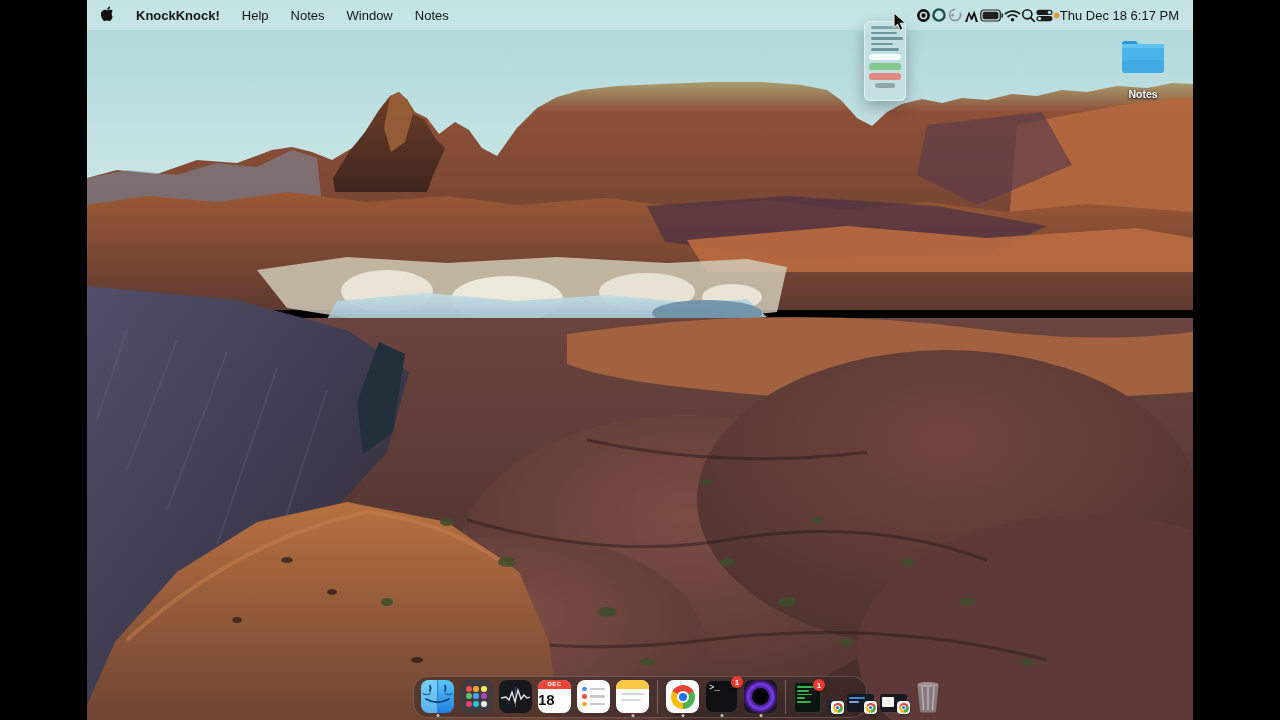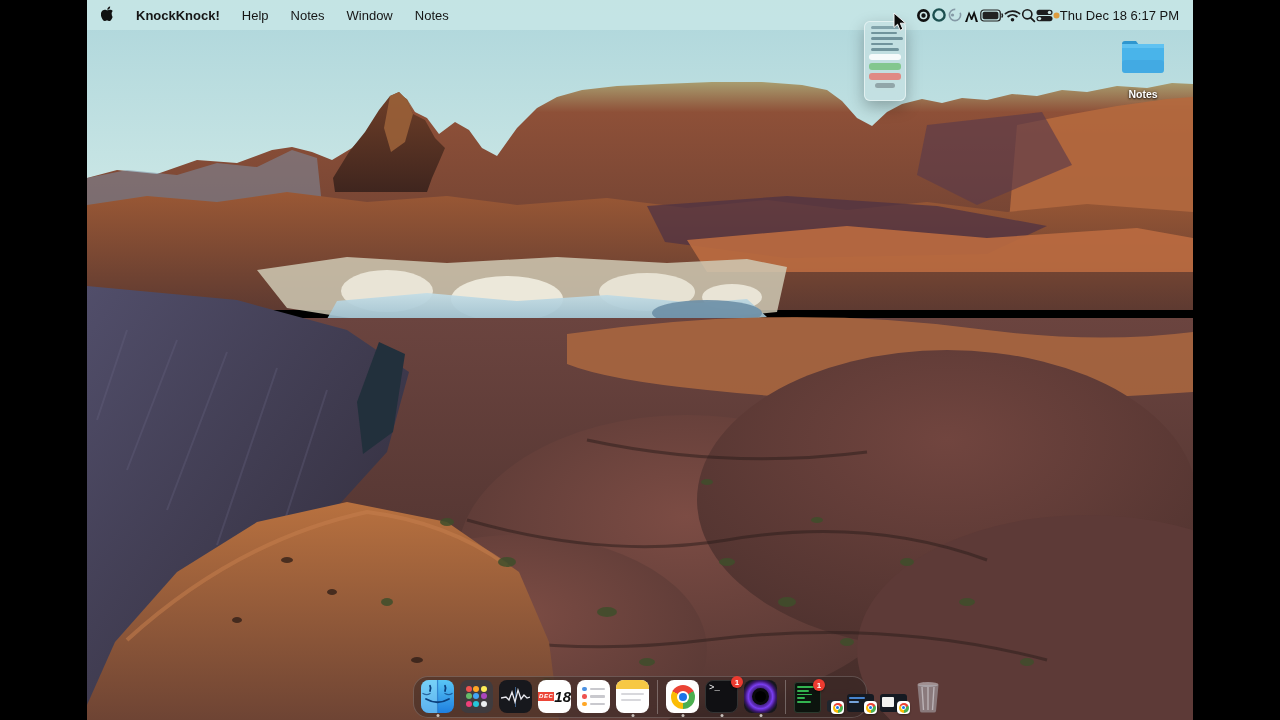--- a/index.html
+++ b/index.html
@@ -55,21 +55,21 @@
     background:#ec3b30;color:#fff;font-size:8px;font-weight:bold;display:flex;
     align-items:center;justify-content:center;padding:0 2px;box-sizing:border-box;
     box-shadow:0 1px 2px rgba(0,0,0,.4);z-index:5;}
   .dsep{width:1px;height:34px;background:rgba(255,255,255,0.28);flex:0 0 auto;margin:0 2px;align-self:center;}
 
   
   .tile-launchpad{background:rgba(60,60,66,0.85);display:grid;grid-template-columns:repeat(3,1fr);
     place-items:center;padding:5px;box-sizing:border-box;}
   .tile-launchpad i{width:6px;height:6px;border-radius:50%;display:block;}
   .tile-wave{background:#17181d;display:flex;align-items:center;justify-content:center;}
-  .tile-cal{background:#fff;display:flex;align-items:center;font-style:italic;}
+  .tile-cal{background:#fff;display:flex;flex-direction:column;}
   .cal-month{width:100%;background:#ec4537;color:#fff;font-size:6px;font-weight:bold;
     text-align:center;line-height:9px;height:9px;letter-spacing:.5px;}
   .cal-day{font-size:15px;font-weight:bold;color:#111;line-height:22px;}
   .tile-rem{background:#fff;display:flex;flex-direction:column;justify-content:center;gap:3px;padding:5px 5px;box-sizing:border-box;}
   .rem-row{display:flex;align-items:center;gap:3px;}
   .rem-row i{width:4.5px;height:4.5px;border-radius:50%;}
   .rem-row b{height:2.5px;flex:1;background:#c9c9ce;border-radius:1px;}
   .tile-notes{background:#fff;}
   .tile-notes .nt-top{height:9px;background:#f7c844;}
   .tile-notes .nt-line{height:2px;background:#d8d8dc;margin:4px 5px 0;border-radius:1px;}

